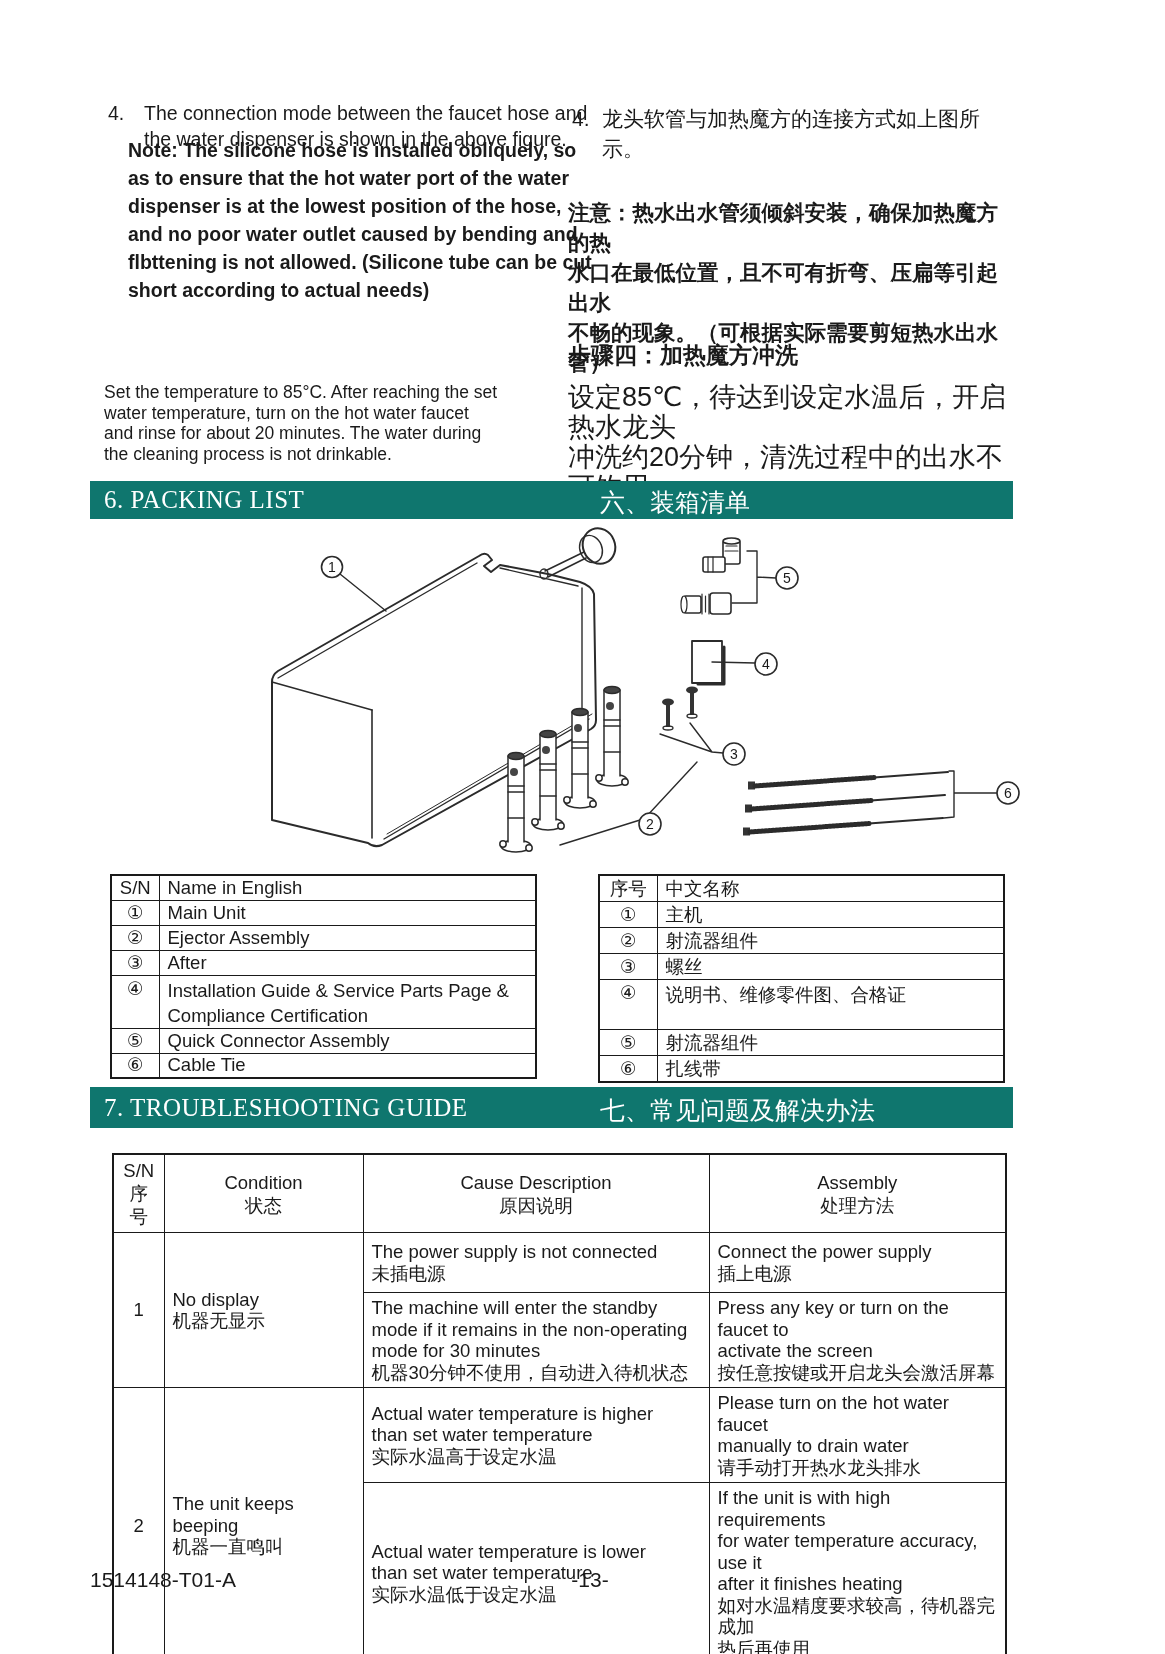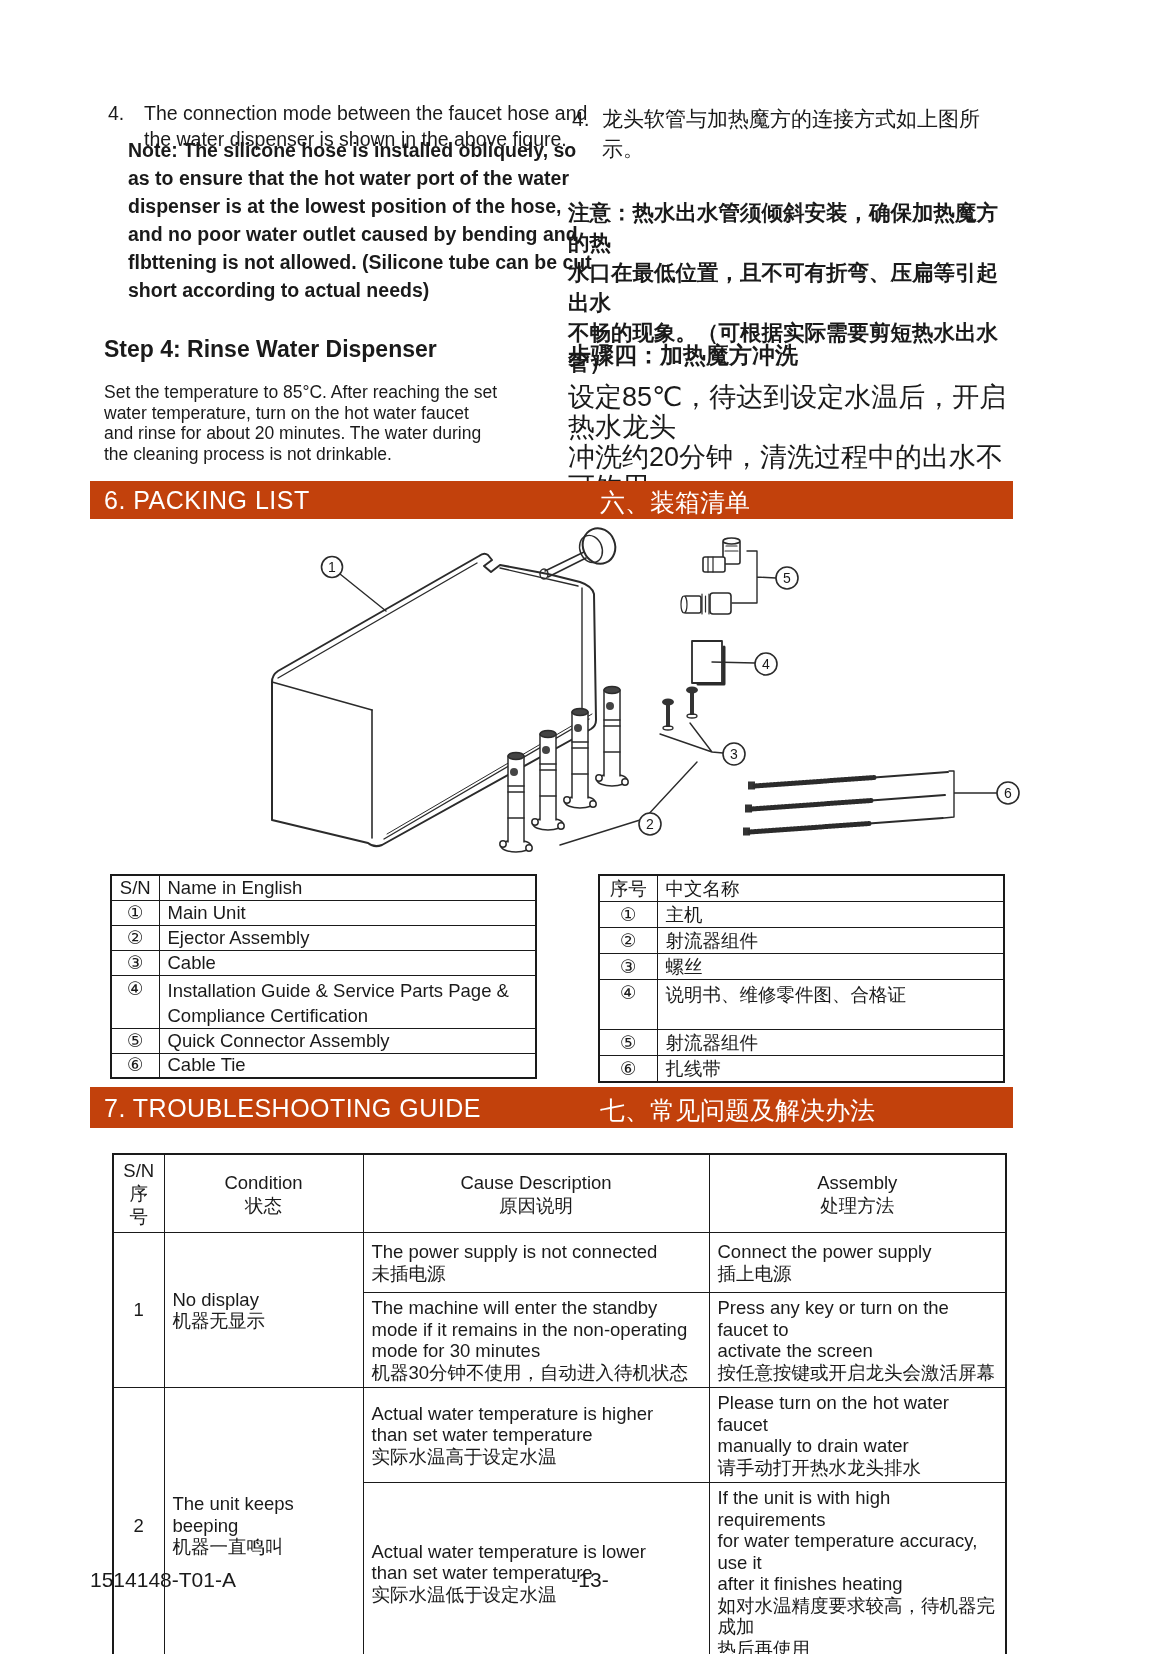--- a/index.html
+++ b/index.html
@@ -14,21 +14,21 @@
   .en-item{font-size:19.5px;line-height:26px;}
   .en-item .num{position:absolute;left:0;top:0;}
   .en-note{font-size:19.5px;line-height:28px;font-weight:bold;}
   .en-step-h{font-size:23px;font-weight:bold;}
   .en-step-p{font-size:17.5px;line-height:20.5px;}
   .cn-item{font-size:21px;line-height:30px;}
   .cn-note{font-size:21.5px;line-height:30px;font-weight:bold;margin-top:48px;}
   .cn-step-h{font-size:23px;font-weight:bold;}
   .cn-step-p{font-size:27px;line-height:30px;}
   
-  .bar{background:#c2410c;color:#ffffff;height:38px;}
+  .bar{background:#0f766e;color:#ffffff;height:38px;font-family:Liberation Serif, serif;}
   .bar .t-en{position:absolute;left:14px;top:5px;font-size:25px;letter-spacing:0.5px;}
   .bar .t-cn{position:absolute;left:478px;top:5px;font-size:25px;margin-left:32px;}
   
   table.pack{border-collapse:collapse;table-layout:fixed;font-size:18.5px;}
   table.pack td{border:1px solid #1a1a1a;padding:0 8px 0 8px;overflow:hidden;}
   table.pack{border:2px solid #1a1a1a;}
   table.pack td.c{text-align:center;padding:0;}
   table.pack tr{height:25px;}
   table.pack tr.dbl{height:50px;}
   table.pack td.topal{vertical-align:top;padding-top:2px;}
@@ -50,21 +50,20 @@
     <span class="num">4.</span>
     <div class="prelines" style="margin-left:36px;">The connection mode between the faucet hose and
 the water dispenser is shown in the above figure.</div>
   </div>
   <div class="abs en-note prelines" style="left:104px;top:136px;width:500px;margin-left:24px;">Note: The silicone hose is installed obliquely, so
 as to ensure that the hot water port of the water
 dispenser is at the lowest position of the hose,
 and no poor water outlet caused by bending and
 flbttening is not allowed. (Silicone tube can be cut
 short according to actual needs)</div>
-  <div class="abs en-step-h" style="left:104px;top:336px;">Step 4:  Rinse Water Dispenser</div>
   <div class="abs en-step-p prelines" style="left:104px;top:382px;width:500px;">Set the temperature to 85°C. After reaching the set
 water temperature, turn on the hot water faucet
 and rinse for about 20 minutes. The water during
 the cleaning process is not drinkable.</div>
 
   <div class="abs cn-item" style="left:572px;top:104px;width:440px;">
     <span style="position:absolute;left:0;top:0;">4.</span>
     <div style="margin-left:30px;">龙头软管与加热魔方的连接方式如上图所示。</div>
   </div>
   <div class="abs cn-note prelines" style="left:568px;top:150px;width:450px;">注意：热水出水管须倾斜安装，确保加热魔方的热
@@ -242,21 +241,21 @@
     <tr>
       <td class="c">①</td>
       <td>Main Unit</td>
     </tr>
     <tr>
       <td class="c">②</td>
       <td>Ejector Assembly</td>
     </tr>
     <tr>
       <td class="c">③</td>
-      <td>Cable</td>
+      <td>After</td>
     </tr>
     <tr class="dbl">
       <td class="c topal">④</td>
       <td class="prelines topal" style="line-height:25px;">Installation Guide &amp; Service Parts Page &amp;
 Compliance Certification</td>
     </tr>
     <tr>
       <td class="c">⑤</td>
       <td class="prelines">Quick Connector  Assembly</td>
     </tr>

